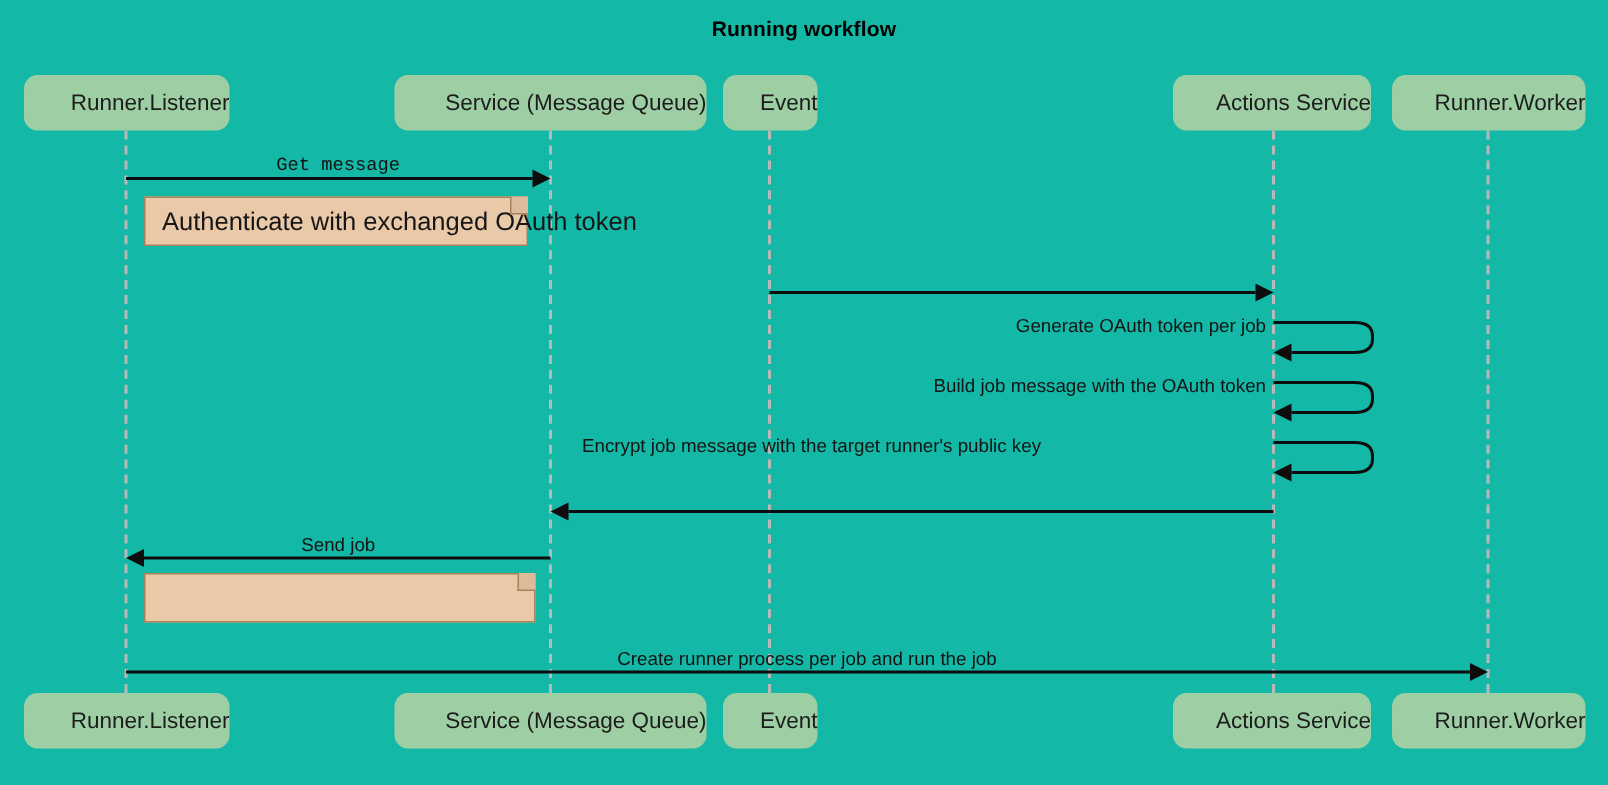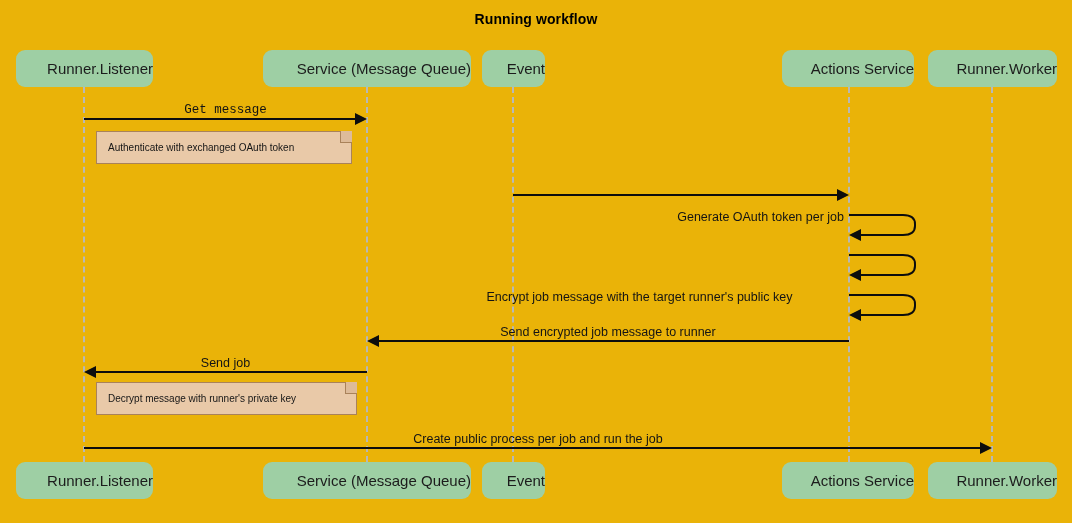--- a/index.html
+++ b/index.html
@@ -9,21 +9,21 @@
   }
   body {
     font-family: "Liberation Sans", sans-serif;
     color: #1a1a1a;
   }
   #canvas {
     position: relative;
     width: 1072px;
     height: 523px;
     overflow: hidden;
-    background: #eab308;
+    background: #14b8a6;
   }
   .title {
     position: absolute;
     left: 0;
     top: 11px;
     width: 1072px;
     text-align: center;
     font-size: 14px;
     font-weight: bold;
     color: #000000;
@@ -68,21 +68,21 @@
     font-size: 12.5px;
     color: #141414;
     white-space: nowrap;
     text-align: center;
   }
   .note {
     position: absolute;
     background: #e9c9a8;
     border: 1px solid #a9825a;
     box-sizing: border-box;
-    font-size: 10px;
+    font-size: 17px;
     color: #161616;
     white-space: nowrap;
     display: flex;
     align-items: center;
     padding-left: 11px;
   }
   .note-fold {
     position: absolute;
     right: -1px;
     top: -1px;
@@ -138,45 +138,44 @@
   <div class="arrowhead right" style="left:837px; top:189px;"></div>
 
   <div class="msg-label" style="left:549px; top:210px; width:295px; text-align:right;">Generate OAuth token per job</div>
   <div class="selfloop" style="left:845px; top:208px; width:80px; height:36px;">
     <svg width="80" height="36" viewBox="0 0 80 36">
       <path d="M4 7 L58 7 Q70 7 70 16 L70 18 Q70 27 58 27 L16 27" fill="none" stroke="#0d0d0d" stroke-width="2"></path>
       <polygon points="16,21 4,27 16,33" fill="#0d0d0d"></polygon>
     </svg>
   </div>
 
+  <div class="msg-label" style="left:489px; top:250px; width:355px; text-align:right;">Build job message with the OAuth token</div>
   <div class="selfloop" style="left:845px; top:248px; width:80px; height:36px;">
     <svg width="80" height="36" viewBox="0 0 80 36">
       <path d="M4 7 L58 7 Q70 7 70 16 L70 18 Q70 27 58 27 L16 27" fill="none" stroke="#0d0d0d" stroke-width="2"></path>
       <polygon points="16,21 4,27 16,33" fill="#0d0d0d"></polygon>
     </svg>
   </div>
 
-  <div class="msg-label" style="left:417px; top:290px; width:445px; text-align:center;">Encrypt job message with the target runner's public key</div>
+  <div class="msg-label" style="left:388px; top:290px; width:445px; text-align:left;">Encrypt job message with the target runner's public key</div>
   <div class="selfloop" style="left:845px; top:288px; width:80px; height:36px;">
     <svg width="80" height="36" viewBox="0 0 80 36">
       <path d="M4 7 L58 7 Q70 7 70 16 L70 18 Q70 27 58 27 L16 27" fill="none" stroke="#0d0d0d" stroke-width="2"></path>
       <polygon points="16,21 4,27 16,33" fill="#0d0d0d"></polygon>
     </svg>
   </div>
 
-  <div class="msg-label" style="left:367px; top:325px; width:482px;">Send encrypted job message to runner</div>
   <div class="msg-line" style="left:379px; top:340px; width:470px;"></div>
   <div class="arrowhead left" style="left:367px; top:335px;"></div>
 
   <div class="msg-label" style="left:84px; top:356px; width:283px;text-align:center;">Send job</div>
   <div class="msg-line" style="left:96px; top:371px; width:271px;"></div>
   <div class="arrowhead left" style="left:84px; top:366px;"></div>
 
   <div class="note" style="left:96px; top:382px; width:261px; height:33px;">
-    <span>Decrypt message with runner's private key</span>
     <span class="note-fold"></span>
   </div>
 
-  <div class="msg-label" style="left:84px; top:432px; width:908px;">Create public process per job and run the job</div>
+  <div class="msg-label" style="left:84px; top:432px; width:908px;">Create runner process per job and run the job</div>
   <div class="msg-line" style="left:84px; top:447px; width:896px;"></div>
   <div class="arrowhead right" style="left:980px; top:442px;"></div>
 
 </div>
 
 </body></html>

